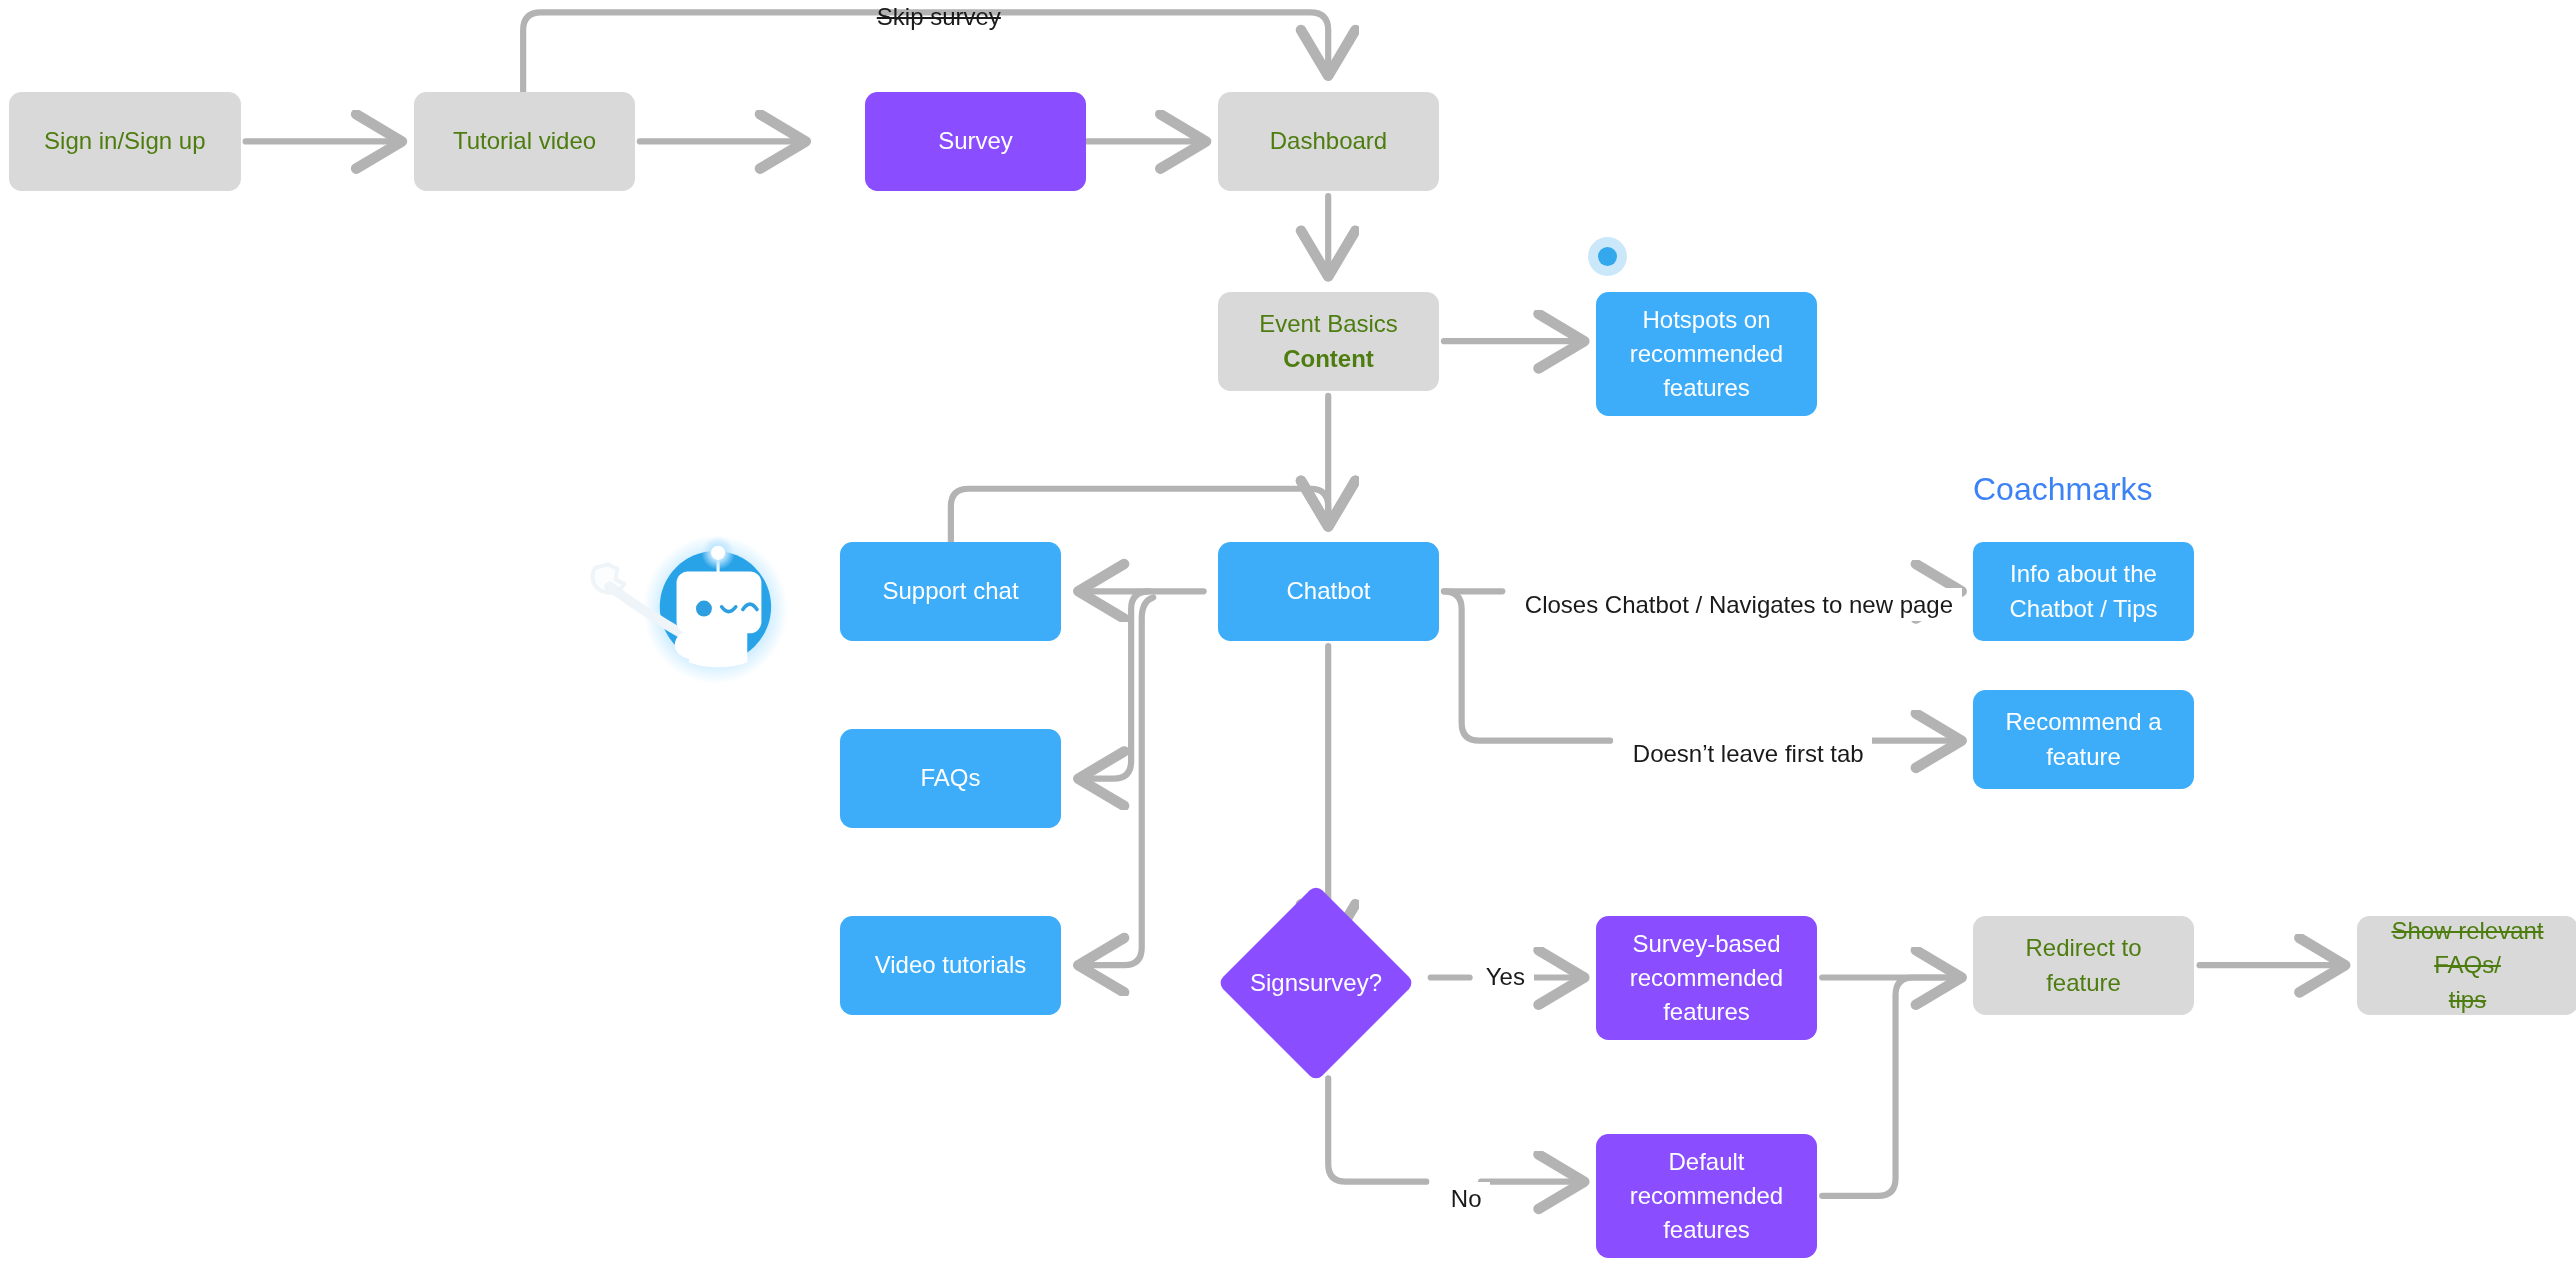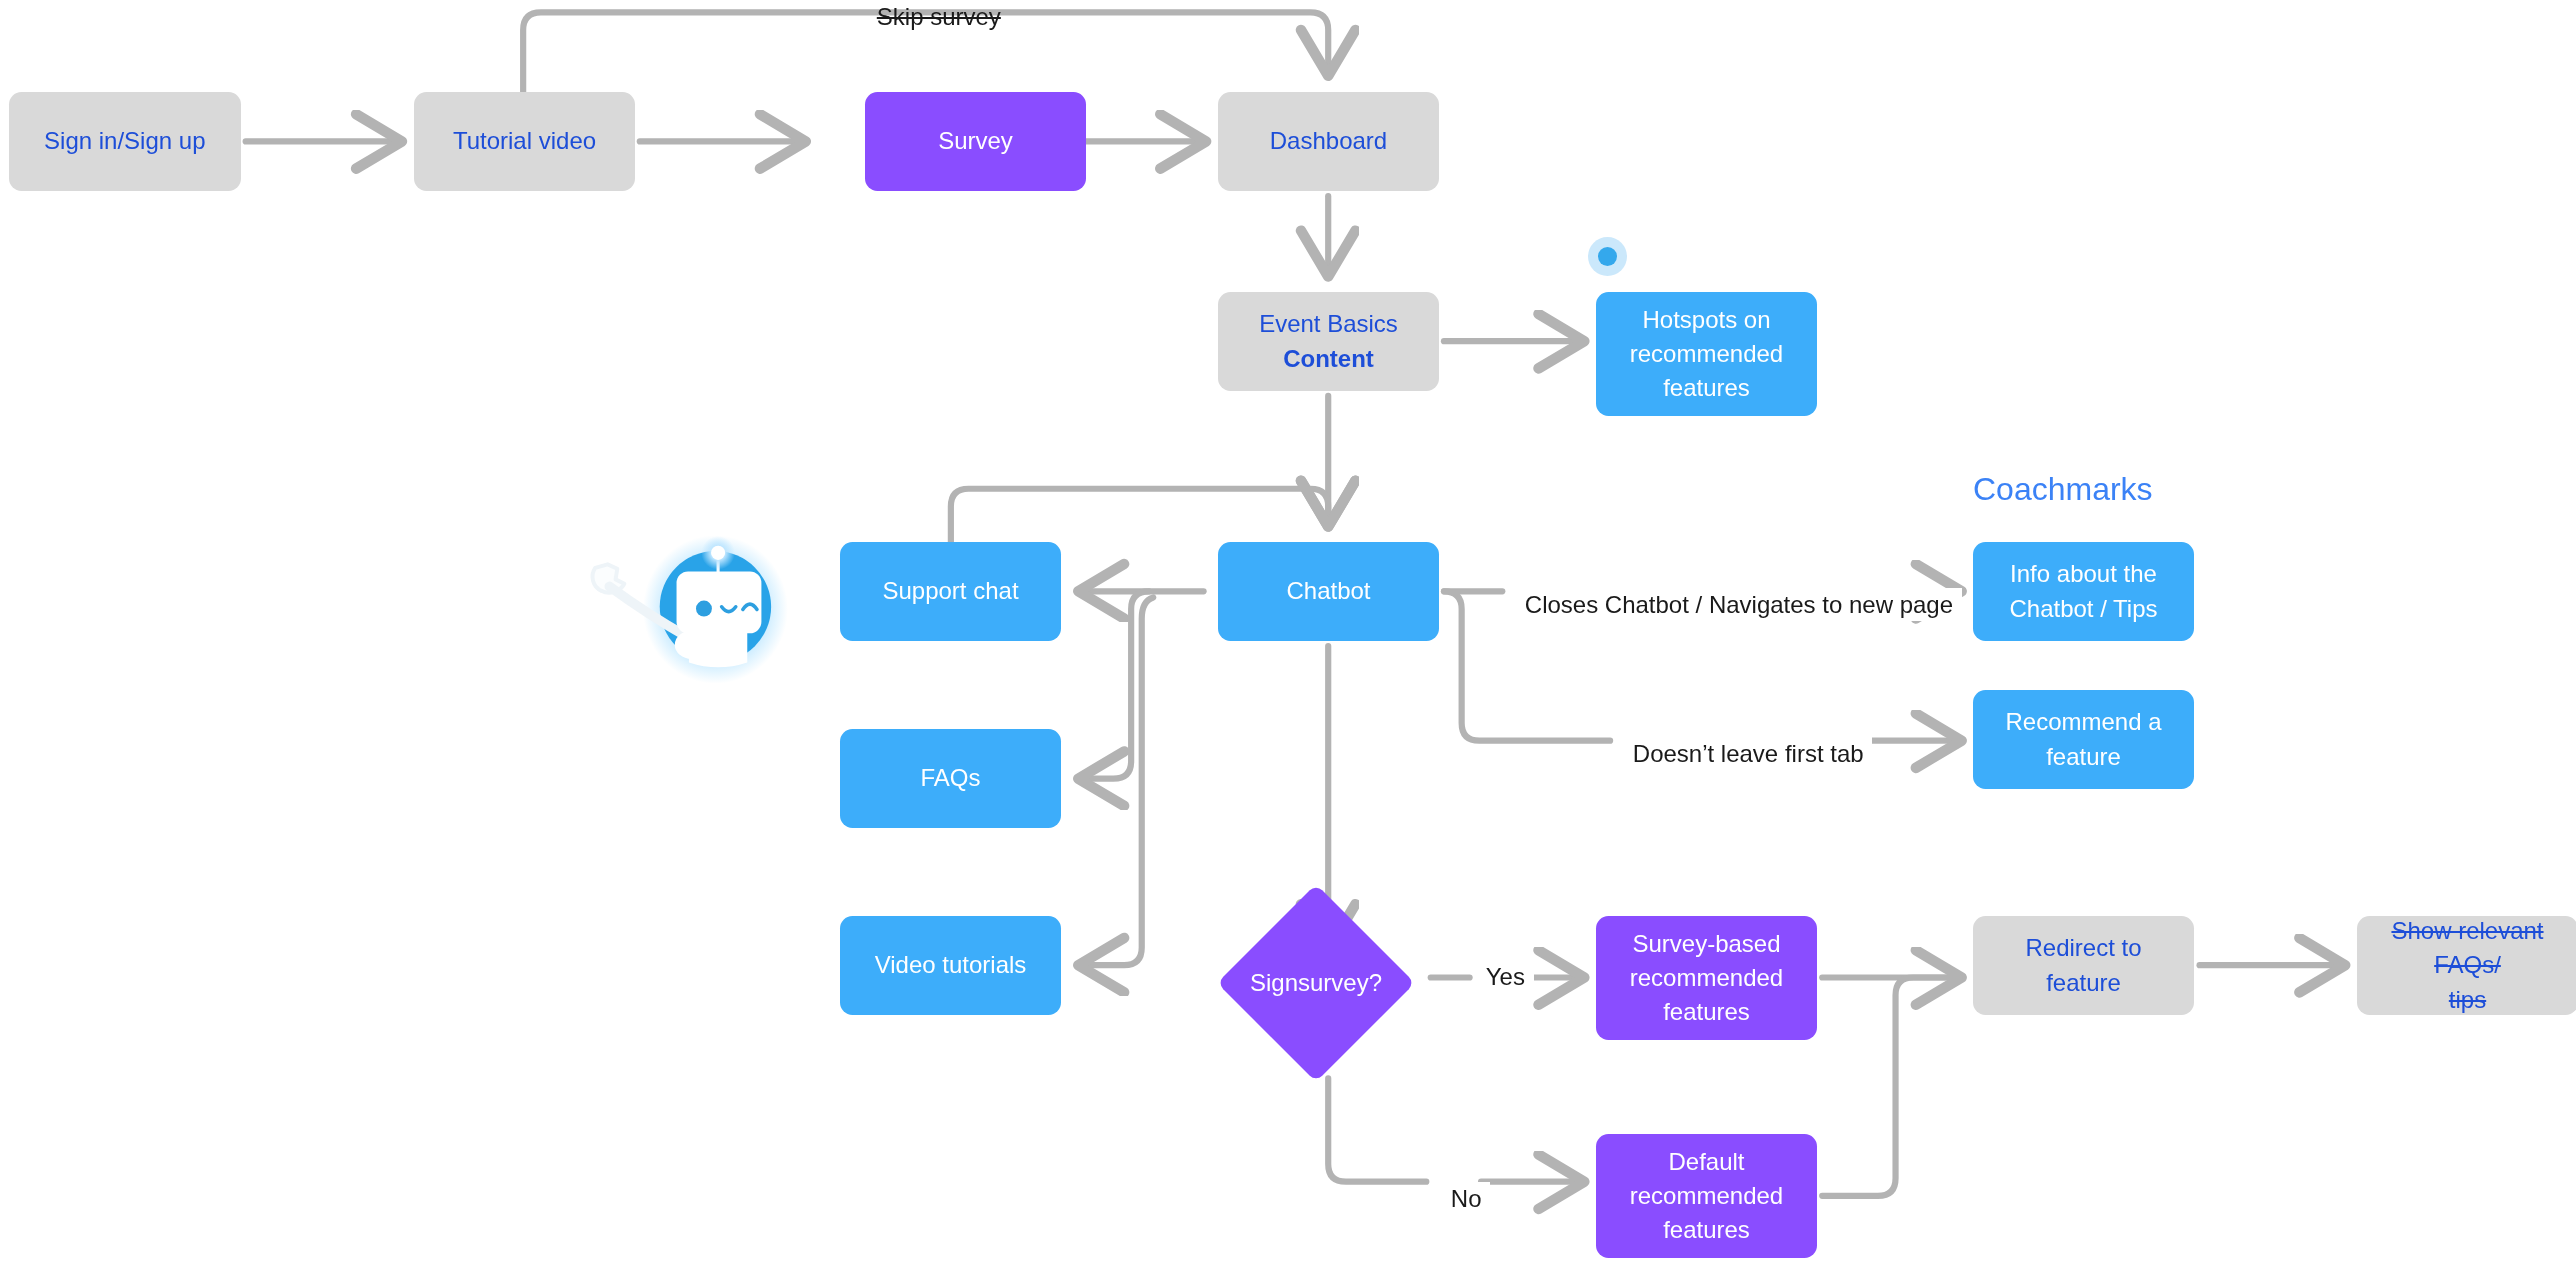--- a/index.html
+++ b/index.html
@@ -32,21 +32,21 @@
     border-radius: 12.4px;
     display: flex;
     align-items: center;
     justify-content: center;
     text-align: center;
     line-height: 1.42;
     font-size: 24px;
     padding: 5.3px 12.4px;
     z-index: 3;
   }
-  .node.gray   { background: #d9d9d9; color: #1d4ed8; }
+  .node.gray   { background: #d9d9d9; color: #4d7c0f; }
   .node.blue   { background: #3dadfa; color: #ffffff; }
   .node.purple { background: #8a4dff; color: #ffffff; }
   .node .txt { display: block; width: 100%; }
   .node .strike { text-decoration: line-through; text-decoration-thickness: 1.8px; }
 
   .diamond {
     position: absolute;
     z-index: 3;
   }
   .diamond .shape {
@@ -199,21 +199,21 @@
       </div>
       <div class="node blue" style="left: 1218px; top: 542px; width: 221px; height: 99px;">
         <span class="txt"><span>Chatbot</span></span>
       </div>
       <div class="node blue" style="left: 840px; top: 729px; width: 221px; height: 99px;">
         <span class="txt"><span>FAQs</span></span>
       </div>
       <div class="node blue" style="left: 840px; top: 916px; width: 221px; height: 99px;">
         <span class="txt"><span>Video tutorials</span></span>
       </div>
-      <div class="node blue" style="left: 1973px; top: 542px; width: 221px; height: 99px;">
+      <div class="node blue" style="left: 1973px; top: 542px; width: 221px; height: 99px; border-radius: 10px;">
         <span class="txt"><span>Info about the</span><br><span>Chatbot / Tips</span></span>
       </div>
       <div class="node blue" style="left: 1973px; top: 690px; width: 221px; height: 99px;">
         <span class="txt"><span>Recommend a</span><br><span>feature</span></span>
       </div>
       <div class="node purple" style="left: 1596px; top: 916px; width: 221px; height: 124px;">
         <span class="txt"><span>Survey-based</span><br><span>recommended</span><br><span>features</span></span>
       </div>
       <div class="node purple" style="left: 1596px; top: 1134px; width: 221px; height: 124px;">
         <span class="txt"><span>Default</span><br><span>recommended</span><br><span>features</span></span>

